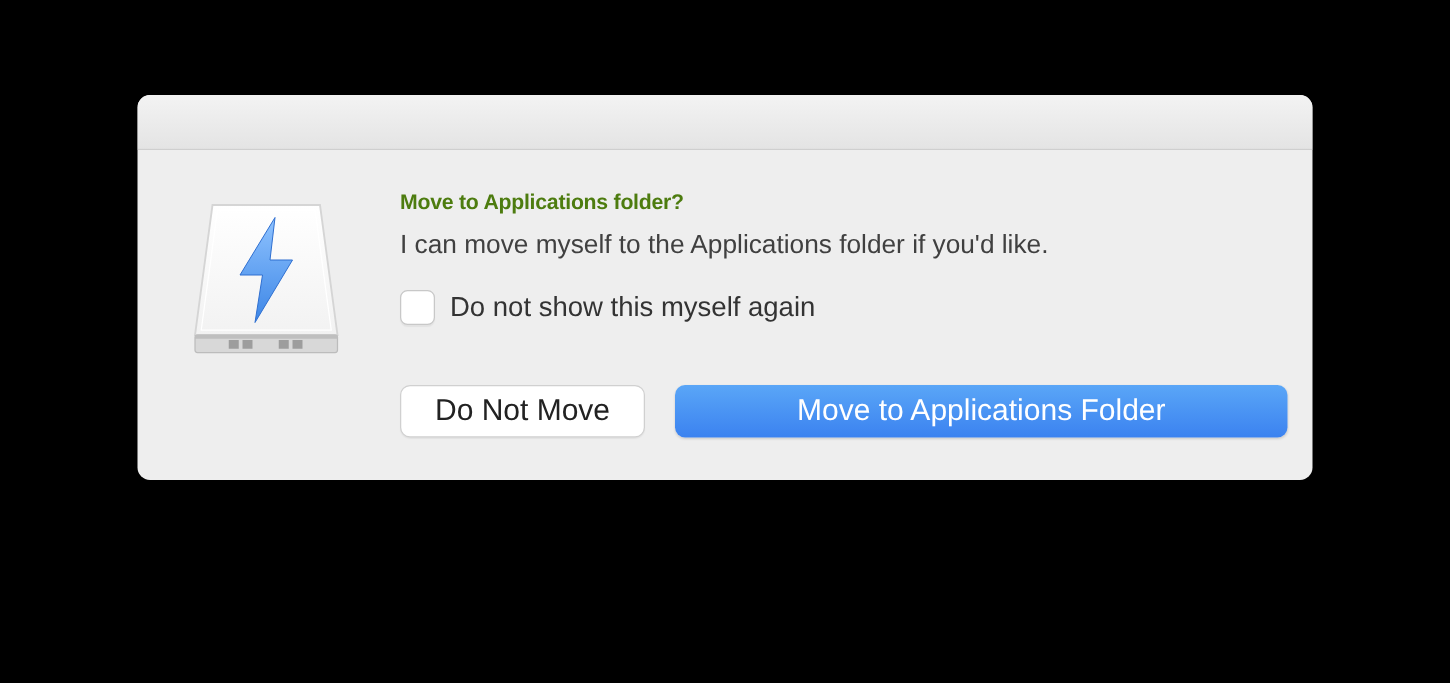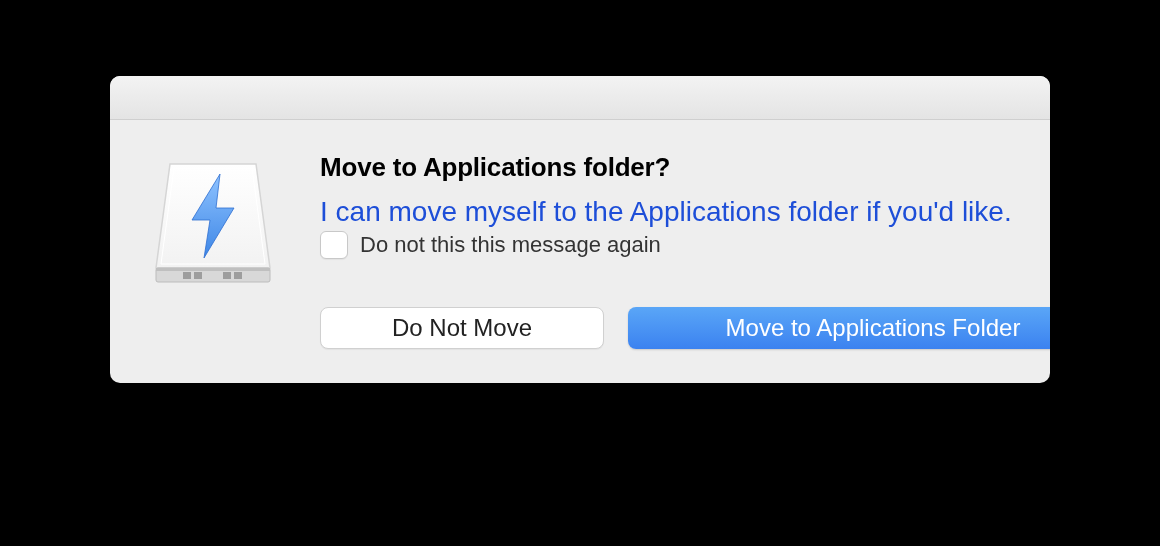--- a/index.html
+++ b/index.html
@@ -41,29 +41,30 @@
     .app-icon {
       width: 130px;
       height: 130px;
       position: relative;
     }
     .content-col {
       flex: 1;
       padding-left: 22px;
     }
     .dialog-title {
-      font-size: 26px;
+      font-size: 17px;
       font-weight: 700;
-      color: #000000;
+      color: #4d7c0f;
       margin-bottom: 10px;
       letter-spacing: -0.2px;
     }
     .dialog-message {
-      font-size: 28px;
-      color: #1d4ed8;
+      font-size: 21px;
+      color: #404040;
+      margin-bottom: 22px;
       line-height: 1.35;
     }
     .checkbox-row {
       display: flex;
       align-items: center;
       margin-bottom: 48px;
     }
     .checkbox {
       width: 28px;
       height: 28px;
@@ -89,21 +90,21 @@
       border-radius: 8px;
       font-size: 24px;
       display: flex;
       align-items: center;
       justify-content: center;
       cursor: pointer;
       border: none;
       font-family: inherit;
     }
     .btn-secondary {
-      width: 284px;
+      width: 196px;
       background: #fff;
       color: #222;
       border: 1px solid #d0d0d0;
       box-shadow: 0 1px 1px rgba(0,0,0,0.05);
     }
     .btn-primary {
       width: 490px;
       background: linear-gradient(to bottom, #5aa6f7, #3b82f0);
       color: #fff;
       box-shadow: 0 1px 2px rgba(0,0,0,0.15);
@@ -143,21 +144,21 @@
 
           <path d="M 72 18 L 44 64 L 62 64 L 56 102 L 86 52 L 68 52 Z" fill="url(#boltGrad)" stroke="#2f6fd0" stroke-width="0.8"></path>
         </svg>
       </div>
     </div>
     <div class="content-col">
       <h1 class="dialog-title">Move to Applications folder?</h1>
       <p class="dialog-message">I can move myself to the Applications folder if you'd like.</p>
       <div class="checkbox-row">
         <div class="checkbox"></div>
-        <span class="checkbox-label">Do not this this message again</span>
+        <span class="checkbox-label">Do not show this myself again</span>
       </div>
       <div class="button-row">
         <button class="btn btn-secondary">Do Not Move</button>
         <button class="btn btn-primary">Move to Applications Folder</button>
       </div>
     </div>
   </div>
 </div>
 
 </body></html>

